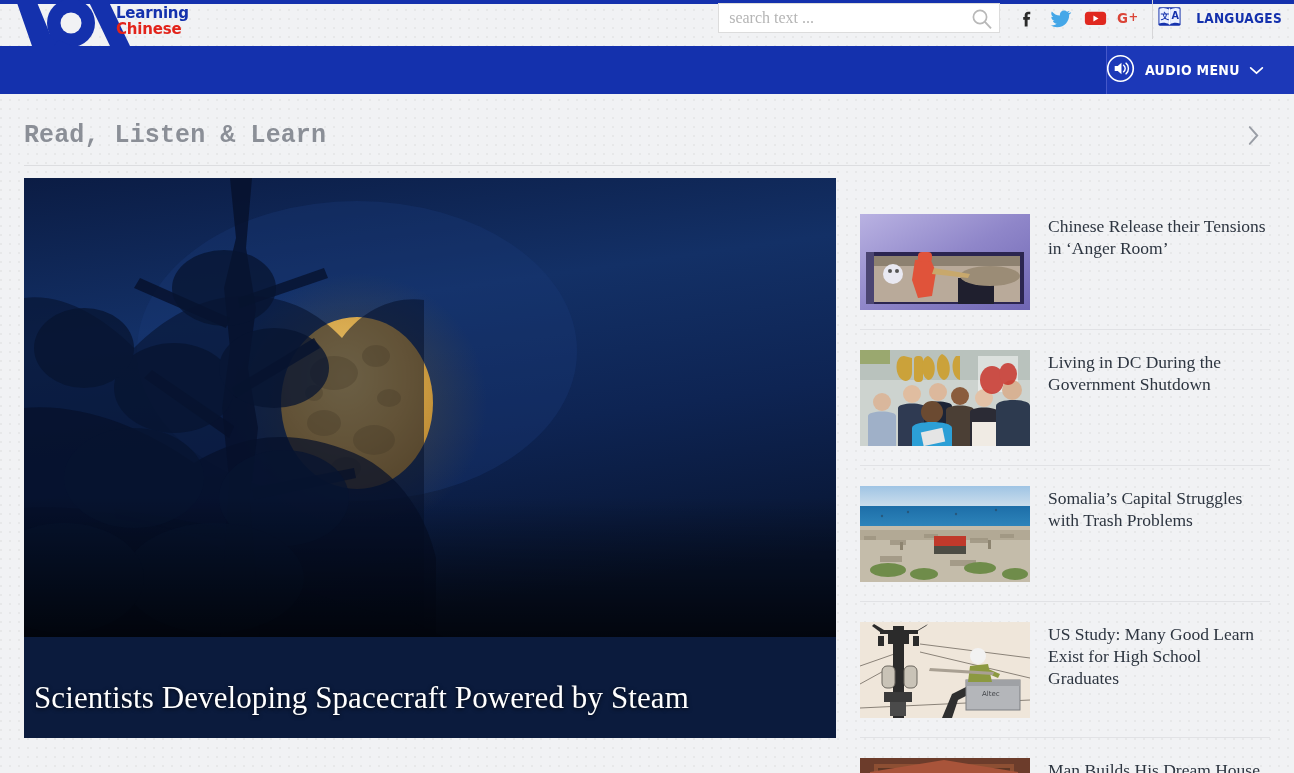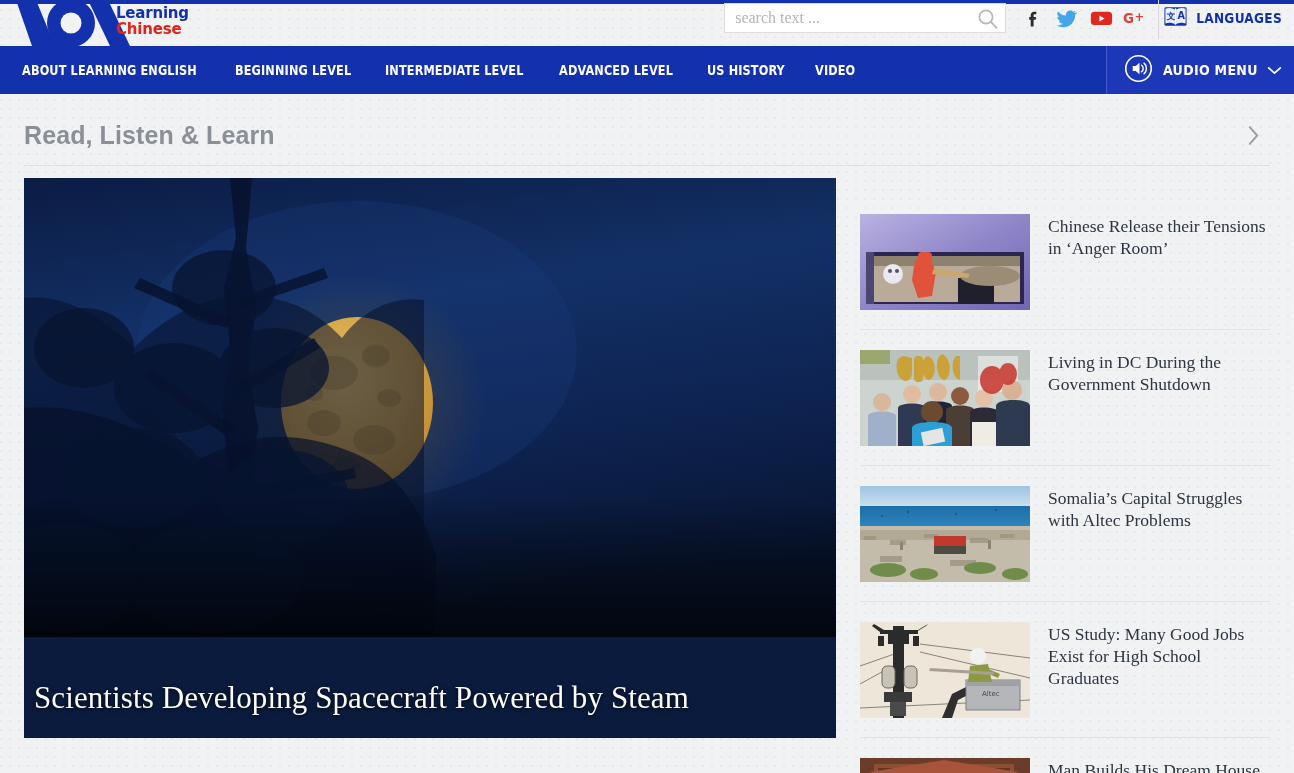--- a/index.html
+++ b/index.html
@@ -134,21 +134,21 @@
     height: 42px;
     padding-right: 12px;
     cursor: pointer;
   }
   .lang-label {
     font-family: "DejaVu Sans Condensed", "Liberation Sans Narrow", "Liberation Sans", sans-serif;
     font-weight: bold;
     font-size: 13.5px;
     letter-spacing: 0.3px;
     color: #1431ad;
-    margin-left: 8px;
+    margin-left: 14px;
   }
 
   
   .navbar {
     height: 48px;
     background: #1431ad;
     display: flex;
     align-items: stretch;
     position: relative;
   }
@@ -171,21 +171,20 @@
     transform-origin: left center;
   }
   .audio-menu {
     position: absolute;
     right: 0; top: 0;
     width: 188px;
     height: 48px;
     background: #1c38b8;
     display: flex;
     align-items: center;
-    padding-left: 18px;
     cursor: pointer;
   }
   .audio-menu::before {
     content: "";
     position: absolute;
     left: 0; top: 0; width: 1px; height: 48px;
     background: #4558c9;
   }
   .audio-label {
     color: #fff;
@@ -203,21 +202,21 @@
     margin: 0 24px;
     height: 60px;
     display: flex;
     align-items: center;
     justify-content: space-between;
     border-bottom: 1px solid #dcdde0;
     position: relative;
     top: 12px;
   }
   .section-title {
-    font-family: Liberation Sans, sans-serif;
+    font-family: Liberation Mono, monospace;
     font-size: 25px;
     font-weight: bold;
     color: #8b8f97;
     letter-spacing: 0.1px;
   }
   .section-arrow {
     width: 30px; height: 30px;
     display: flex; align-items: center; justify-content: center;
     cursor: pointer;
     margin-right: 2px;
@@ -359,28 +358,20 @@
           <text x="4" y="16" font-family="DejaVu Sans, sans-serif" font-size="9" font-weight="bold" fill="#1431ad">文</text>
           <text x="15" y="16" font-family="DejaVu Sans, sans-serif" font-size="10" font-weight="bold" fill="#1431ad">A</text>
         </svg>
       </span>
       <span class="lang-label">LANGUAGES</span>
     </div>
   </div>
 </div>
 
 <div class="navbar">
-  <div class="nav-items">
-    <span class="nav-item">ABOUT LEARNING ENGLISH</span>
-    <span class="nav-item">BEGINNING LEVEL</span>
-    <span class="nav-item">INTERMEDIATE LEVEL</span>
-    <span class="nav-item">ADVANCED LEVEL</span>
-    <span class="nav-item">US HISTORY</span>
-    <span class="nav-item">VIDEO</span>
-  </div>
 
   <div class="audio-menu">
     <span>
       <svg viewBox="0 0 30 30" width="29" height="29">
         <circle cx="15" cy="15" r="13.2" fill="none" stroke="#ffffff" stroke-width="1.7"></circle>
         <path d="M9 12.4 L12.2 12.4 L16 9 L16 21 L12.2 17.6 L9 17.6 Z" fill="#ffffff"></path>
         <path d="M18.2 11.6 C20.4 13.4 20.4 16.6 18.2 18.4" fill="none" stroke="#ffffff" stroke-width="1.5" stroke-linecap="round"></path>
         <path d="M20.7 9.5 C24 12 24 18 20.7 20.5" fill="none" stroke="#ffffff" stroke-width="1.5" stroke-linecap="round"></path>
       </svg>
     </span>
@@ -594,21 +585,21 @@
             <rect x="128" y="54" width="3" height="9"></rect>
           </g>
           <g fill="#2a3a4a" opacity="0.5">
             <circle cx="22" cy="30" r="1.2"></circle>
             <circle cx="48" cy="26" r="1.2"></circle>
             <circle cx="96" cy="28" r="1.2"></circle>
             <circle cx="136" cy="24" r="1.2"></circle>
           </g>
         </svg>
       </div>
-      <div class="side-title">Somalia’s Capital Struggles with Altec Problems</div>
+      <div class="side-title">Somalia’s Capital Struggles with Trash Problems</div>
     </div>
 
     <div class="side-item">
       <div class="thumb">
         <svg viewBox="0 0 170 96" width="170" height="96" preserveAspectRatio="none">
           <rect width="170" height="96" fill="#e6ddd0"></rect>
           <rect width="170" height="96" fill="#efe6da"></rect>
 
           <g stroke="#8a8278" stroke-width="1" fill="none">
             <path d="M0 44 L40 30"></path>
@@ -640,21 +631,21 @@
           <rect x="106" y="58" width="54" height="30" fill="#b4b6ba" stroke="#7c7e82" stroke-width="1"></rect>
           <rect x="106" y="58" width="54" height="6" fill="#9fa1a5"></rect>
           <text x="122" y="74" font-family="DejaVu Sans, sans-serif" font-size="7" fill="#44474b">Altec</text>
 
           <circle cx="118" cy="34" r="8" fill="#f2f2f2"></circle>
           <path d="M110 44 L128 42 L132 60 L108 60 Z" fill="#8c9940"></path>
           <path d="M126 46 L140 52 L138 56 L124 50 Z" fill="#8c9940"></path>
           <path d="M70 46 L134 50 L133 53 L69 49 Z" fill="#a9a093"></path>
         </svg>
       </div>
-      <div class="side-title">US Study: Many Good Jobs Exist for High School Graduates</div>
+      <div class="side-title">US Study: Many Good Learn Exist for High School Graduates</div>
     </div>
 
     <div class="side-item">
       <div class="thumb">
         <svg viewBox="0 0 170 96" width="170" height="96" preserveAspectRatio="none">
           <rect width="170" height="96" fill="#6c3c2b"></rect>
           <rect y="70" width="170" height="26" fill="#7a4631"></rect>
 
           <rect x="14" y="6" width="140" height="66" fill="#8d4f33"></rect>
           <rect x="18" y="10" width="132" height="58" fill="#5f3725"></rect>

